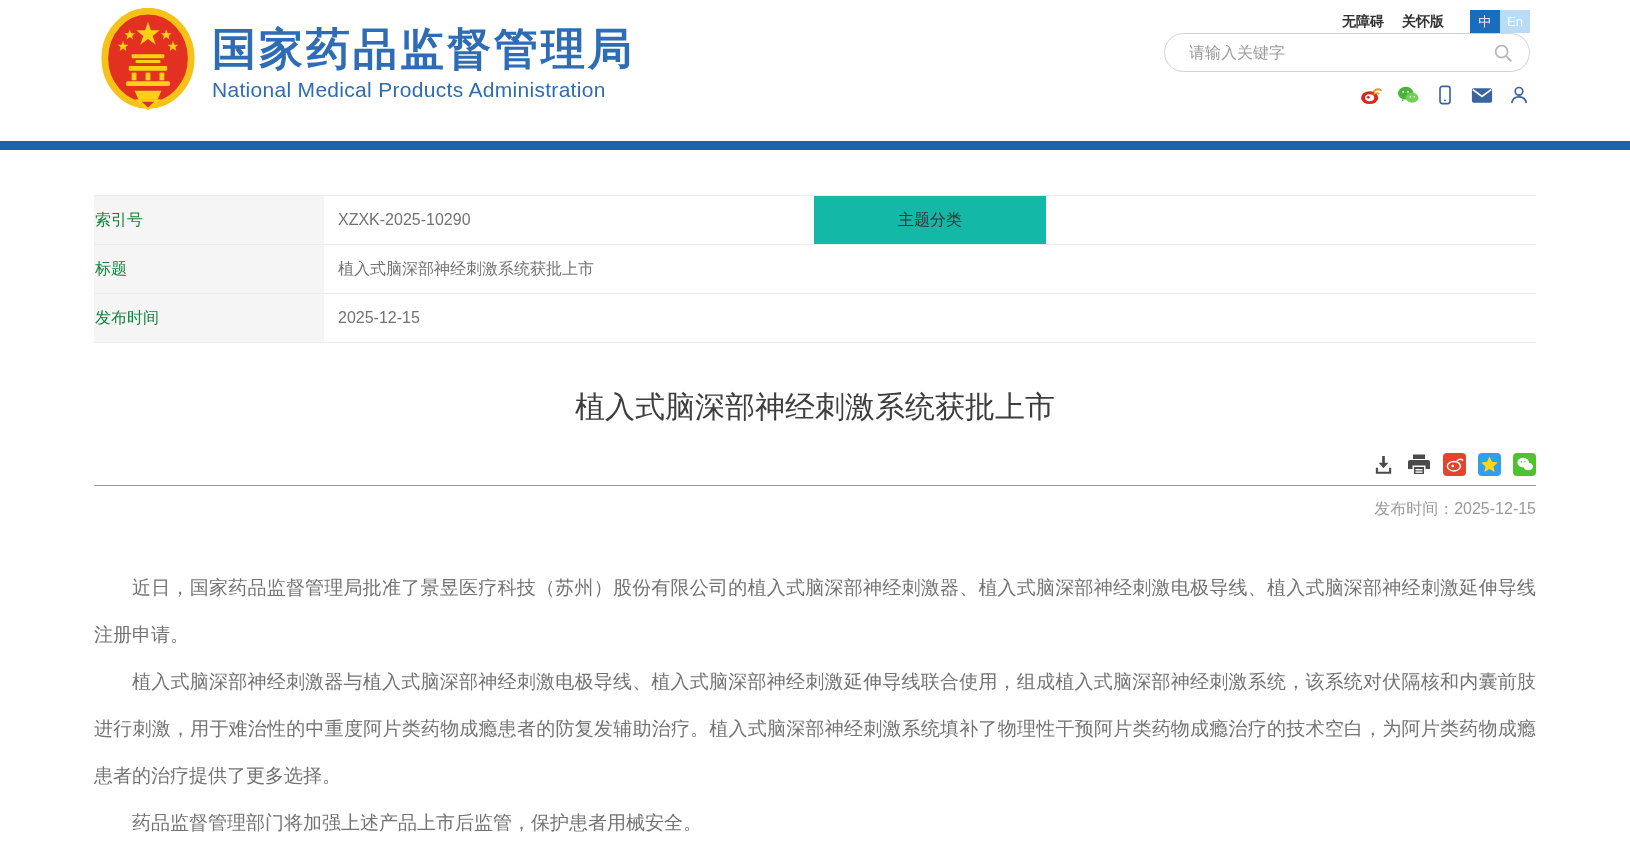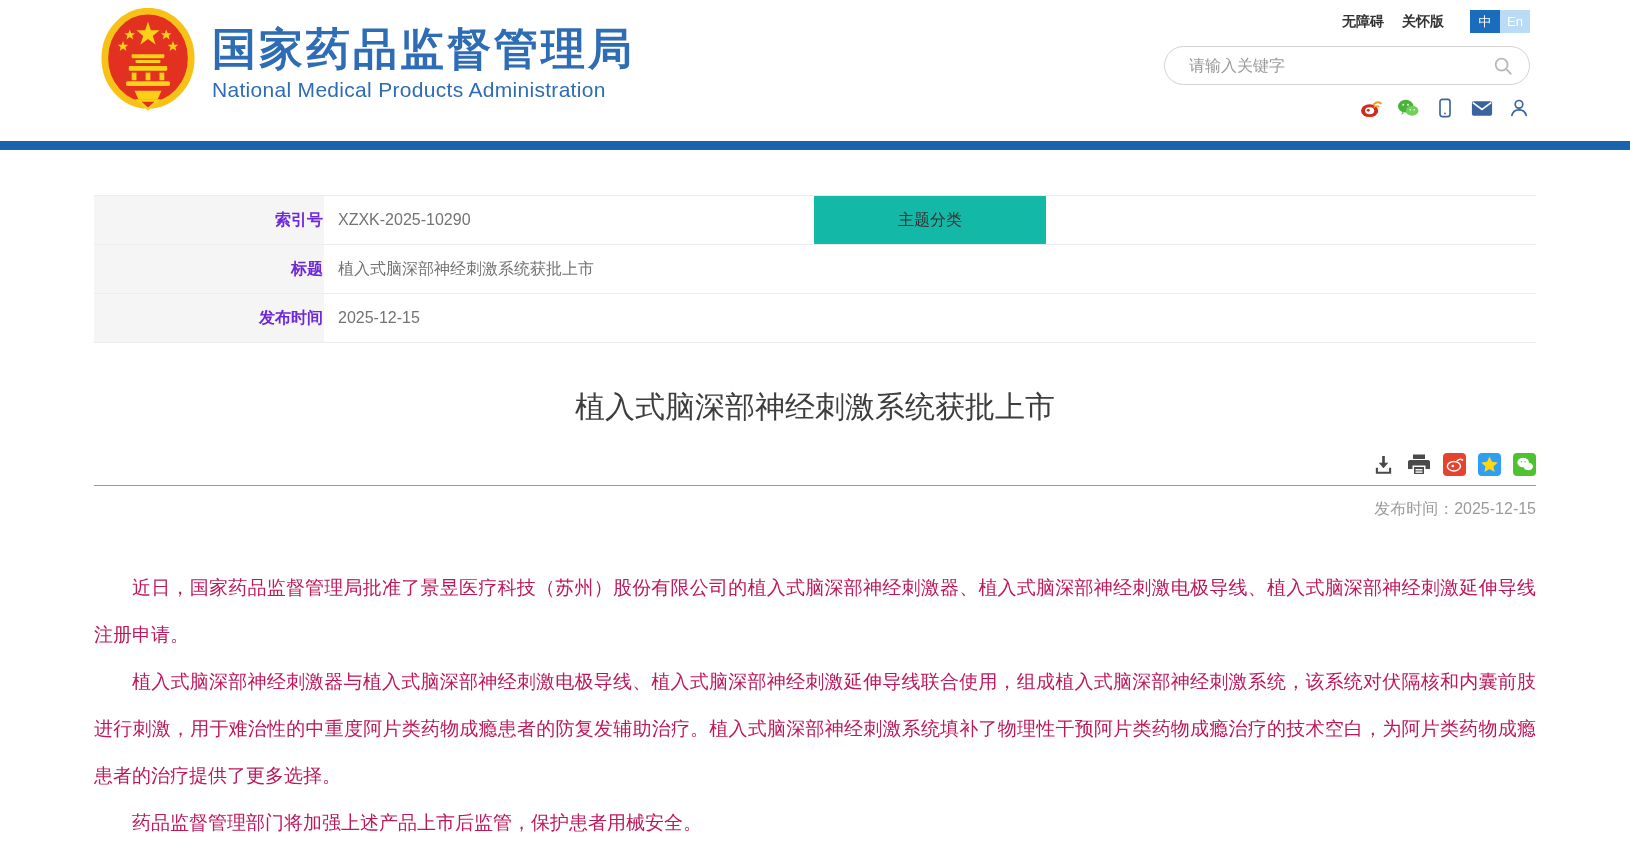--- a/index.html
+++ b/index.html
@@ -17,52 +17,52 @@
   .emblem svg { width:96px; height:110px; display:block; }
   .logo-cn { font-size:44px; font-weight:bold; color:#2e6cb5; letter-spacing:3px; line-height:1.15; }
   .logo-en { font-size:21px; color:#2e6cb5; font-weight:500; margin-top:4px; letter-spacing:0.3px; }
 
   .header-right { position:absolute; right:100px; top:10px; width:366px; }
   .top-links { display:flex; justify-content:flex-end; align-items:center; font-size:14px; color:#333; }
   .top-link { margin-left:18px; cursor:pointer;font-weight:bold; }
   .lang { display:flex; margin-left:26px; }
   .lang-btn { width:30px; height:23px; display:flex; align-items:center; justify-content:center;
               font-size:13px; color:#fff; cursor:pointer; }
-  .search-box { margin-top:13px; height:39px; border:1px solid #d2d2d2; border-radius:20px;
+  .search-box { margin-top:0; height:39px; border:1px solid #d2d2d2; border-radius:20px;
                 display:flex; align-items:center; padding:0 15px 0 22px; background:#fff; }
   .search-input { flex:1; border:none; outline:none; font-size:16px; color:#333; background:transparent; }
   .search-input::placeholder { color:#9a9a9a; }
   .search-icon { width:22px; height:22px; cursor:pointer; }
   .social-row { margin-top:13px; display:flex; justify-content:flex-end; align-items:center; gap:15px; }
   .social-row .sicon { width:22px; height:20px; cursor:pointer; display:flex; align-items:center; justify-content:center; }
 
   .blue-bar { height:9px; background:#1a63ae; }
 
   
   .container { width:1442px; margin:0 auto; }
 
   table.info { width:100%; border-collapse:collapse; margin-top:45px;
                border-top:1px solid #ececec; border-bottom:1px solid #ececec; font-size:16px; }
   table.info td { height:49px; border-top:1px solid #ececec; }
   table.info tr:first-child td { border-top:none; }
-  td.lbl { background:#f5f5f5; width:230px; text-align:right; color:#6d28d9;font-weight:bold; }
+  td.lbl { background:#f5f5f5; width:230px; text-align:left; color:#15803d; }
   td.lbl2 { background:#14b8a6; width:232px; text-align:center; color:#333; }
   td.val { padding-left:14px; color:#737373; }
   td.val-mid { width:490px; padding-left:14px; }
 
   .article-title { text-align:center; font-size:30px; color:#3d3d3d; font-weight:500; margin-top:44px; }
 
   .toolbar { display:flex; justify-content:flex-end; align-items:center; gap:12px; margin-top:24px; padding-bottom:9px; }
   .ticon { width:24px; height:24px; cursor:pointer; display:flex; align-items:center; justify-content:center; }
   .share-sq { width:23px; height:23px; border-radius:4px; display:flex; align-items:center; justify-content:center; }
 
   .divider { border-top:1px solid #9a9a9a; }
   .pub-time { text-align:right; color:#9a9a9a; font-size:16px; margin-top:13px; }
 
-  .body-text { margin-top:44px; font-size:19px; color:#be185d; line-height:47px; text-align:justify; }
+  .body-text { margin-top:44px; font-size:19px; color:#737373; line-height:47px; text-align:justify; }
   .body-text p { margin:0; text-indent:2em; }
 </style>
 </head>
 <body>
 
 <div class="header">
   <div class="logo-wrap">
     <span class="emblem">
       <svg viewBox="0 0 100 114">
         <ellipse cx="50" cy="52" rx="45" ry="49" fill="#e23021" stroke="#f7c217" stroke-width="7"></ellipse>

